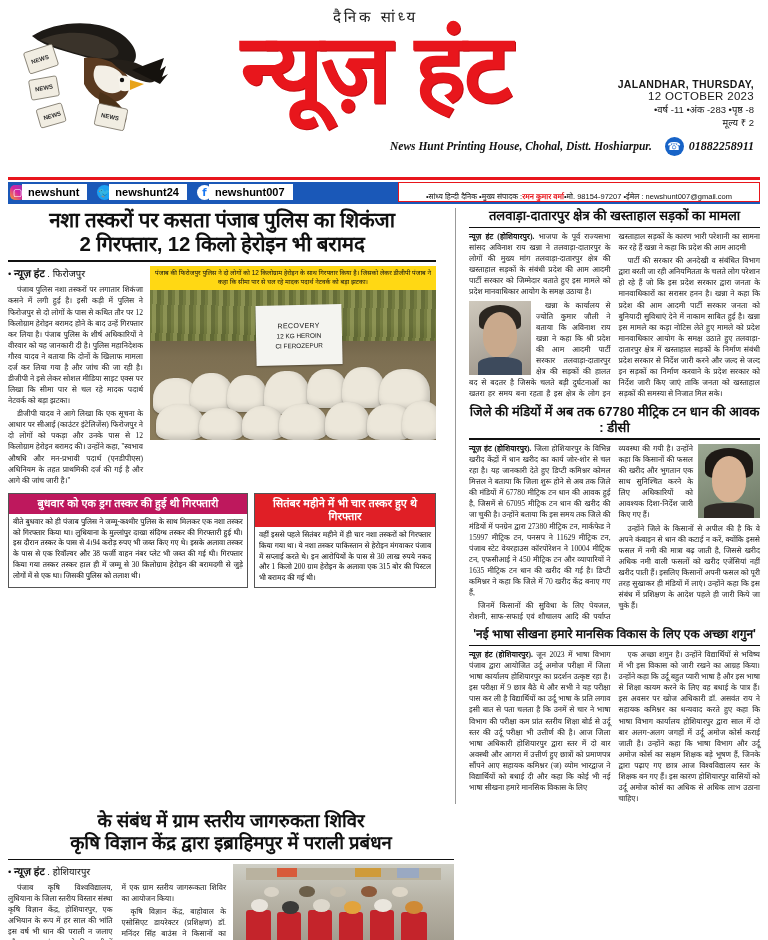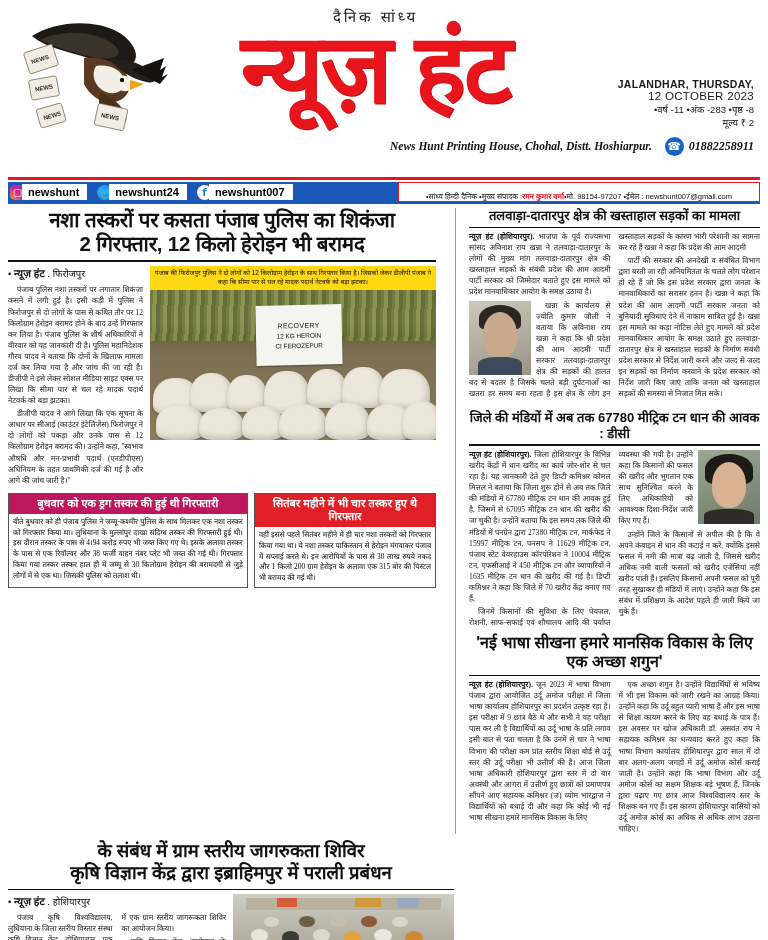--- a/index.html
+++ b/index.html
@@ -337,35 +337,35 @@
         <div class="portrait">
           <div class="face-bg"></div>
             <div class="face-hair"></div>
             <div class="face-oval"></div>
           <div style="position:absolute;left:14%;bottom:0;width:72%;height:24%;background:#3d4a5c;border-radius:40% 40% 0 0;"></div>
         </div>
         <p>खन्ना के कार्यालय से ज्योति कुमार जौली ने बताया कि अविनाश राय खन्ना ने कहा कि श्री प्रदेश की आम आदमी पार्टी सरकार तलवाड़ा-दातारपुर क्षेत्र की सड़कों की हालत बद से बदतर है जिसके चलते बड़ी दुर्घटनाओं का खतरा हर समय बना रहता है इस क्षेत्र के लोग इन खस्ताहाल सड़कों के कारण भारी परेशानी का सामना कर रहे हैं खन्ना ने कहा कि प्रदेश की आम आदमी</p>
         <p>पार्टी की सरकार की अनदेखी व संबंधित विभाग द्वारा बरती जा रही अनियमितता के चलते लोग परेशान हो रहे हैं जो कि इस प्रदेश सरकार द्वारा जनता के मानवाधिकारों का सरासर हनन है। खन्ना ने कहा कि प्रदेश की आम आदमी पार्टी सरकार जनता को बुनियादी सुविधाएं देने में नाकाम साबित हुई है। खन्ना इस मामले का कड़ा नोटिस लेते हुए मामले को प्रदेश मानवाधिकार आयोग के समक्ष उठाते हुए तलवाड़ा-दातारपुर क्षेत्र में खस्ताहाल सड़कों के निर्माण संबंधी प्रदेश सरकार से निर्देश जारी करने और जल्द से जल्द इन सड़कों का निर्माण करवाने के प्रदेश सरकार को निर्देश जारी किए जाएं ताकि जनता को खस्ताहाल सड़कों की समस्या से निजात मिल सके।</p>
       </div>
 
-      <div class="hl-sec" style="margin-top:10px;">जिले की मंडियों में अब तक 67780 मीट्रिक टन धान की आवक : डीसी</div>
+      <div class="hl-sec" style="margin-top:4px;">जिले की मंडियों में अब तक 67780 मीट्रिक टन धान की आवक : डीसी</div>
       <div class="hl-sec-rule"></div>
       <div class="rt-twocol bodytext">
         <p style="text-indent:0;"><b style="font-size:7.6px;">न्यूज़ हंट (होशियारपुर).</b> <span>जिला होशियारपुर के विभिन्न खरीद केंद्रों में धान खरीद का कार्य जोर-शोर से चल रहा है। यह जानकारी देते हुए डिप्टी कमिश्नर कोमल मित्तल ने बताया कि जिला शुरू होने से अब तक जिले की मंडियों में 67780 मीट्रिक टन धान की आवक हुई है, जिसमें से 67095 मीट्रिक टन धान की खरीद की जा चुकी है। उन्होंने बताया कि इस समय तक जिले की मंडियों में पनग्रेन द्वारा 27380 मीट्रिक टन, मार्कफेड ने 15997 मीट्रिक टन, पनसप ने 11629 मीट्रिक टन, पंजाब स्टेट वेयरहाउस कॉरपोरेशन ने 10004 मीट्रिक टन, एफसीआई ने 450 मीट्रिक टन और व्यापारियों ने 1635 मीट्रिक टन धान की खरीद की गई है। डिप्टी कमिश्नर ने कहा कि जिले में 70 खरीद केंद्र बनाए गए हैं,</span></p>
         <div class="portrait" style="float:right;margin:1px 0 2px 5px;">
           <div class="face-bg" style="background:linear-gradient(160deg,#9ca893,#6f7a66);"></div>
           <div class="face-hair" style="background:#1e1a16;left:12%;width:76%;height:40%;"></div>
           <div class="face-oval" style="background:#d8b293;"></div>
           <div style="position:absolute;left:10%;bottom:0;width:80%;height:20%;background:#2e2a26;border-radius:40% 40% 0 0;"></div>
         </div>
         <p>जिनमें किसानों की सुविधा के लिए पेयजल, रोशनी, साफ-सफाई एवं शौचालय आदि की पर्याप्त व्यवस्था की गयी है। उन्होंने कहा कि किसानों की फसल की खरीद और भुगतान एक साथ सुनिश्चित करने के लिए अधिकारियों को आवश्यक दिशा-निर्देश जारी किए गए हैं।</p>
         <p>उन्होंने जिले के किसानों से अपील की है कि वे अपने कंबाइन से धान की कटाई न करें, क्योंकि इससे फसल में नमी की मात्रा बढ़ जाती है, जिससे खरीद अधिक नमी वाली फसलों को खरीद एजेंसियां नहीं खरीद पाती हैं। इसलिए किसानों अपनी फसल को पूरी तरह सुखाकर ही मंडियों में लाएं। उन्होंने कहा कि इस संबंध में प्रशिक्षण के आदेश पहले ही जारी किये जा चुके हैं।</p>
       </div>
 
-      <div class="hl-sec" style="margin-top:5px; font-size:16px;">'नई भाषा सीखना हमारे मानसिक विकास के लिए एक अच्छा शगुन'</div>
+      <div class="hl-sec" style="margin-top:5px; font-size:12px;">'नई भाषा सीखना हमारे मानसिक विकास के लिए एक अच्छा शगुन'</div>
       <div class="hl-sec-rule"></div>
       <div class="rt-twocol bodytext">
         <p style="text-indent:0;"><b style="font-size:7.6px;">न्यूज़ हंट (होशियारपुर).</b> <span>जून 2023 में भाषा विभाग पंजाब द्वारा आयोजित उर्दू अमोज परीक्षा में जिला भाषा कार्यालय होशियारपुर का प्रदर्शन उत्कृष्ट रहा है। इस परीक्षा में 9 छात्र बैठे थे और सभी ने यह परीक्षा पास कर ली है विद्यार्थियों का उर्दू भाषा के प्रति लगाव इसी बात से पता चलता है कि उनमें से चार ने भाषा विभाग की परीक्षा कम प्रांत स्तरीय शिक्षा बोर्ड से उर्दू स्तर की उर्दू परीक्षा भी उत्तीर्ण की है। आज जिला भाषा अधिकारी होशियारपुर द्वारा स्तर में दो बार अवस्थी और आगरा में उत्तीर्ण हुए छात्रों को प्रमाणपत्र सौंपने आए सहायक कमिश्नर (ज) व्योम भारद्वाज ने विद्यार्थियों को बधाई दी और कहा कि कोई भी नई भाषा सीखना हमारे मानसिक विकास के लिए</span></p>
         <p>एक अच्छा शगुन है। उन्होंने विद्यार्थियों से भविष्य में भी इस विकास को जारी रखने का आग्रह किया। उन्होंने कहा कि उर्दू बहुत प्यारी भाषा है और इस भाषा से शिक्षा कायम करने के लिए वह बधाई के पात्र हैं। इस अवसर पर खोज अधिकारी डॉ. असवंत राय ने सहायक कमिश्नर का धन्यवाद करते हुए कहा कि भाषा विभाग कार्यालय होशियारपुर द्वारा साल में दो बार अलग-अलग जगहों में उर्दू अमोज कोर्स कराई जाती है। उन्होंने कहा कि भाषा विभाग और उर्दू अमोज कोर्स का सक्षम शिक्षक बड़े भूषण हैं, जिनके द्वारा पढ़ाए गए छात्र आज विश्वविद्यालय स्तर के शिक्षक बन गए हैं। इस कारण होशियारपुर वासियों को उर्दू अमोज कोर्स का अधिक से अधिक लाभ उठाना चाहिए।</p>
       </div>
     </div>
   </div>
 
   <div class="bottom" style="width:446px;">
     <div class="hl-agri">

